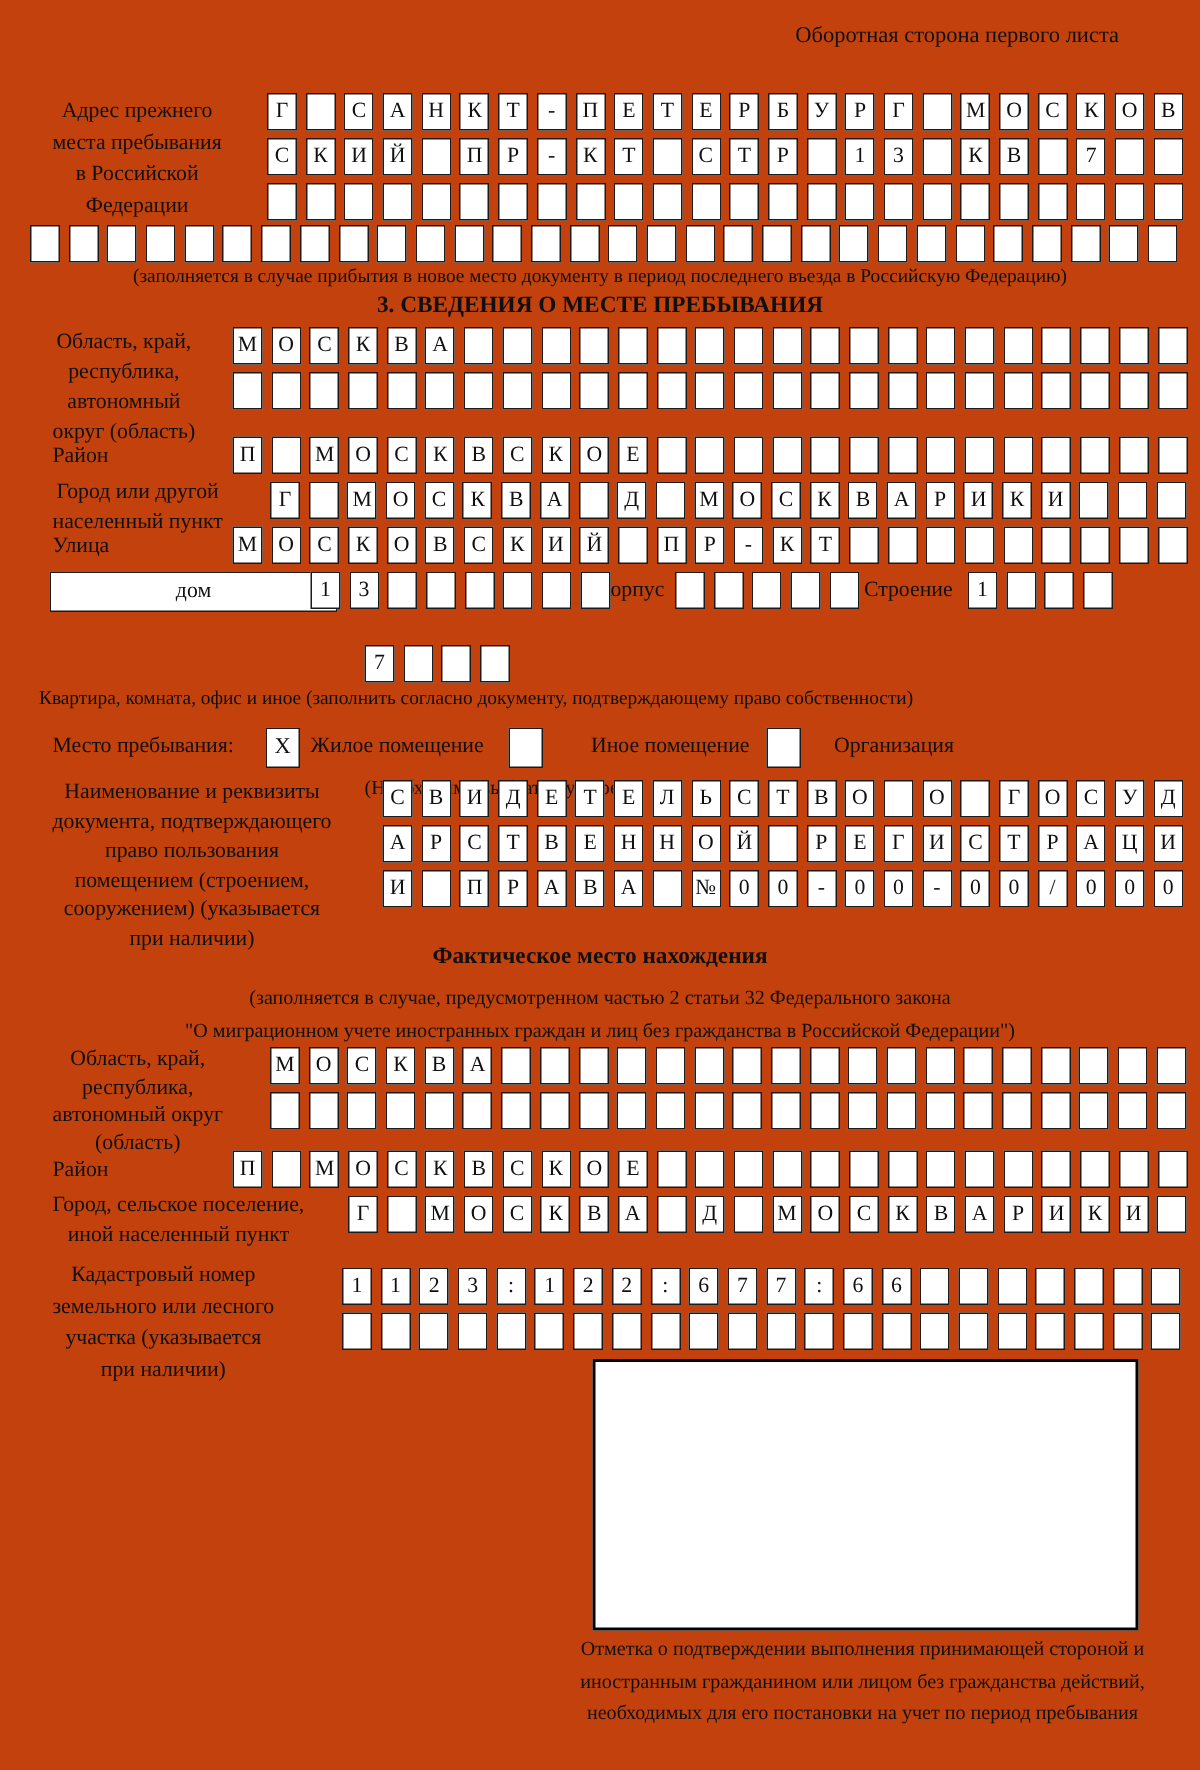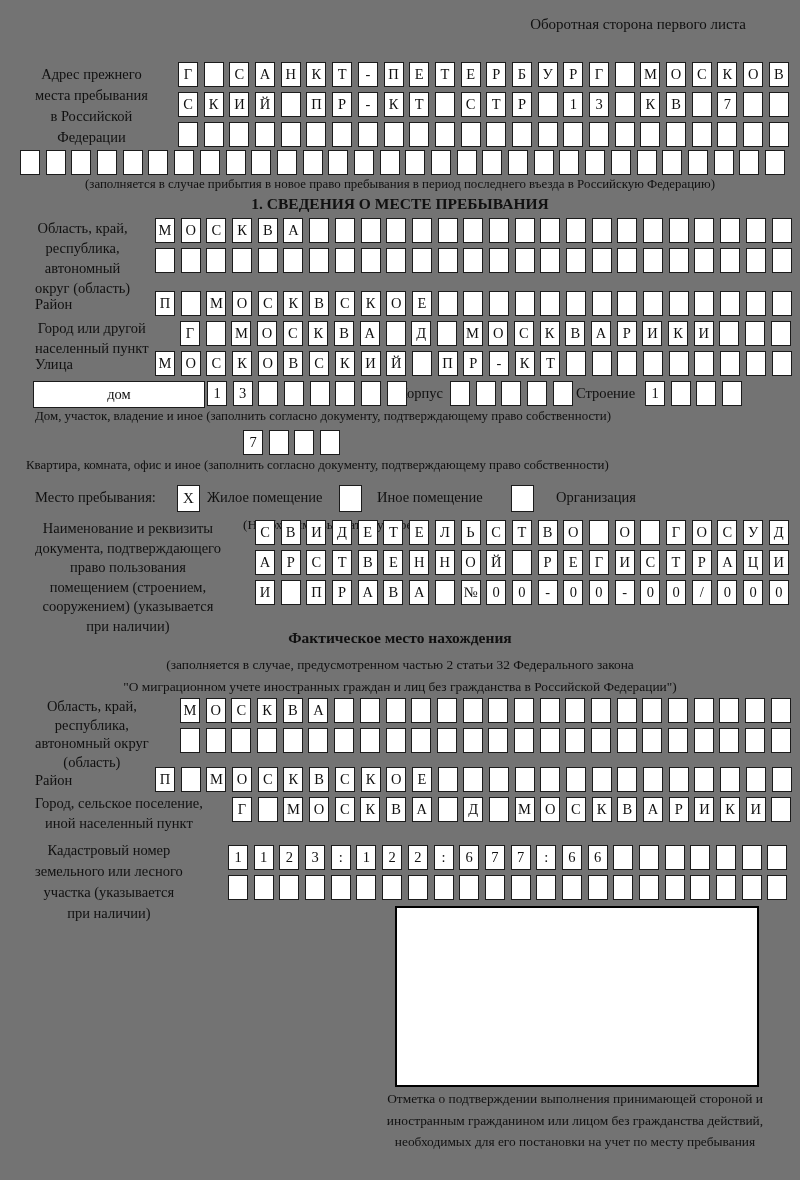--- a/index.html
+++ b/index.html
@@ -1,16 +1,16 @@
 <!DOCTYPE html>
 <html><head>
 <meta charset="utf-8">
 <style>
   html,body{margin:0;padding:0;background:#fff;}
-  .page{position:relative;width:800px;height:1180px;background:#737373;
+  .page{position:relative;width:800px;height:1180px;background:#c2410c;
         font-family:"Liberation Serif","DejaVu Serif",serif;color:#101010;overflow:hidden;}
   .hdr{position:absolute;top:16px;right:54px;font-size:15px;}
   .lbl{position:absolute;font-size:14.5px;white-space:pre-line;text-align:center;}
   .lh20{line-height:20px;} .lh21{line-height:21px;} .lh19{line-height:19.5px;} .lh18{line-height:18.5px;}
   .caption{position:absolute;font-size:12.9px;}
   .ctr{left:0;width:100%;text-align:center;}
   .title{position:absolute;left:0;width:100%;text-align:center;font-weight:bold;font-size:15.5px;}
   .cells{position:absolute;display:flex;gap:5.7px;}
   .cell{flex:0 0 20px;width:20px;height:25px;border:1.9px solid #1b1b1b;box-sizing:border-box;
         display:flex;align-items:center;justify-content:center;font-size:14.5px;background:#fff;}
@@ -27,44 +27,43 @@
 <body>
 
 <div class="page">
 
   <div class="hdr">Оборотная сторона первого листа</div>
 
   <div class="lbl lh21" style="left:35px;top:64px;">Адрес прежнего
 места пребывания
 в Российской
 Федерации</div>
-  <div class="caption ctr" style="top:177px;">(заполняется в случае прибытия в новое право пребывания в период последнего въезда в Российскую Федерацию)</div>
-
-  <div class="title" style="top:195px;">1. СВЕДЕНИЯ О МЕСТЕ ПРЕБЫВАНИЯ</div>
+  <div class="caption ctr" style="top:177px;">(заполняется в случае прибытия в новое место документу в период последнего въезда в Российскую Федерацию)</div>
+
+  <div class="title" style="top:195px;">3. СВЕДЕНИЯ О МЕСТЕ ПРЕБЫВАНИЯ</div>
   <div class="lbl lh20" style="left:35px;top:218px;">Область, край,
 республика,
 автономный
 округ (область)</div>
   <div class="lbl" style="left:35px;top:296px;">Район</div>
   <div class="lbl lh20" style="left:35px;top:318px;">Город или другой
 населенный пункт</div>
   <div class="lbl" style="left:35px;top:356px;">Улица</div>
 
-  <div class="fieldrect" style="left:33px;top:381px;width:172px;">дом</div>
+  <div class="fieldrect" style="left:33px;top:381px;width:192px;">дом</div>
   <div class="inl" style="left:398px;top:385px;">Корпус</div>
   <div class="inl" style="left:576px;top:385px;">Строение</div>
-  <div class="caption" style="left:35px;top:409px;">Дом, участок, владение и иное (заполнить согласно документу, подтверждающему право собственности)</div>
 
   <div class="caption" style="left:26px;top:458px;">Квартира, комната, офис и иное (заполнить согласно документу, подтверждающему право собственности)</div>
 
   <div class="inl" style="left:35px;top:489px;">Место пребывания:</div>
   <div class="cb" style="left:177px;top:485px;">X</div>
   <div class="inl" style="left:207px;top:489px;">Жилое помещение</div>
   <div class="cb" style="left:339px;top:485px;"></div>
-  <div class="inl" style="left:377px;top:489px;">Иное помещение</div>
+  <div class="inl" style="left:394px;top:489px;">Иное помещение</div>
   <div class="cb" style="left:511px;top:485px;"></div>
   <div class="inl" style="left:556px;top:489px;">Организация</div>
   <div class="caption" style="left:243px;top:517px;font-size:13.3px;">(Необходимо выбрать нужное)</div>
 
   <div class="lbl lh19" style="left:35px;top:519px;">Наименование и реквизиты
 документа, подтверждающего
 право пользования
 помещением (строением,
 сооружением) (указывается
 при наличии)</div>
@@ -79,21 +78,21 @@
 (область)</div>
   <div class="lbl" style="left:35px;top:772px;">Район</div>
   <div class="lbl lh20" style="left:35px;top:793px;">Город, сельское поселение,
 иной населенный пункт</div>
   <div class="lbl lh21" style="left:35px;top:840px;">Кадастровый номер
 земельного или лесного
 участка (указывается
 при наличии)</div>
 
   <div class="stamp"></div>
-  <div class="stampcap">Отметка о подтверждении выполнения принимающей стороной и иностранным гражданином или лицом без гражданства действий, необходимых для его постановки на учет по месту пребывания</div>
+  <div class="stampcap">Отметка о подтверждении выполнения принимающей стороной и иностранным гражданином или лицом без гражданства действий, необходимых для его постановки на учет по период пребывания</div>
 
 <div class="cells" style="left: 178px; top: 62px;">
       <span class="cell">Г</span>
       <span class="cell"></span>
       <span class="cell">С</span>
       <span class="cell">А</span>
       <span class="cell">Н</span>
       <span class="cell">К</span>
       <span class="cell">Т</span>
       <span class="cell">-</span>

